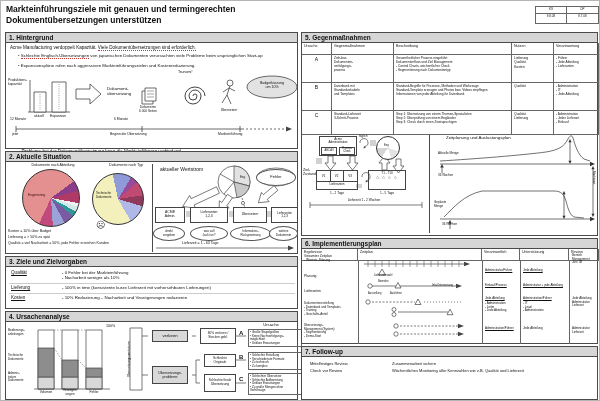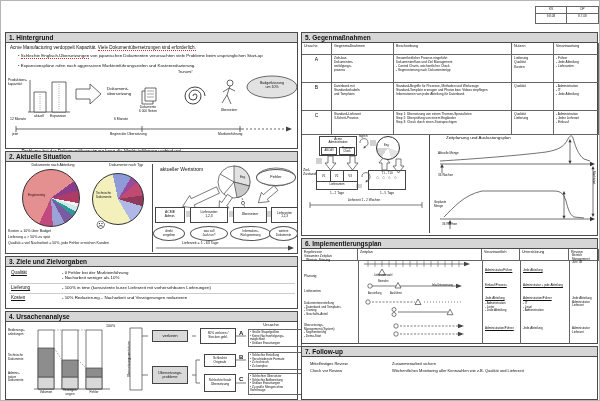--- a/index.html
+++ b/index.html
@@ -28,20 +28,21 @@
       line-height:1.25;box-sizing:border-box;overflow:hidden;}
   .vert{writing-mode:vertical-rl;transform:rotate(180deg);}
   svg{position:absolute;overflow:visible;}
   svg *{vector-effect:non-scaling-stroke;}
 </style>
 </head>
 <body>
 
 <div class="page">
 
+  <div class="t f6" style="left:5px;top:3px;font-size:8.5px;font-weight:bold;line-height:1.35;"><span>Markteinführungsziele mit genauen und termingerechten</span><br><span>Dokumentübersetzungen unterstützen</span></div>
 
   <div class="abs" style="left:534px;top:5px;width:62px;height:16px;border:1px solid #666;display:grid;grid-template-columns:31px 31px;grid-template-rows:7px 9px;">
     <div class="f3 ctr" style="border-right:1px solid #666;border-bottom:1px solid #666;">KS</div>
     <div class="f3 ctr" style="border-bottom:1px solid #666;">DP</div>
     <div class="f3 ctr" style="border-right:1px solid #666;">9.8.08</div>
     <div class="f3 ctr">8.7.08</div>
   </div>
 
   <div class="sec" style="left:4px;top:31px;width:293px;height:117px;">
     <div class="hdr">1. Hintergrund</div>

